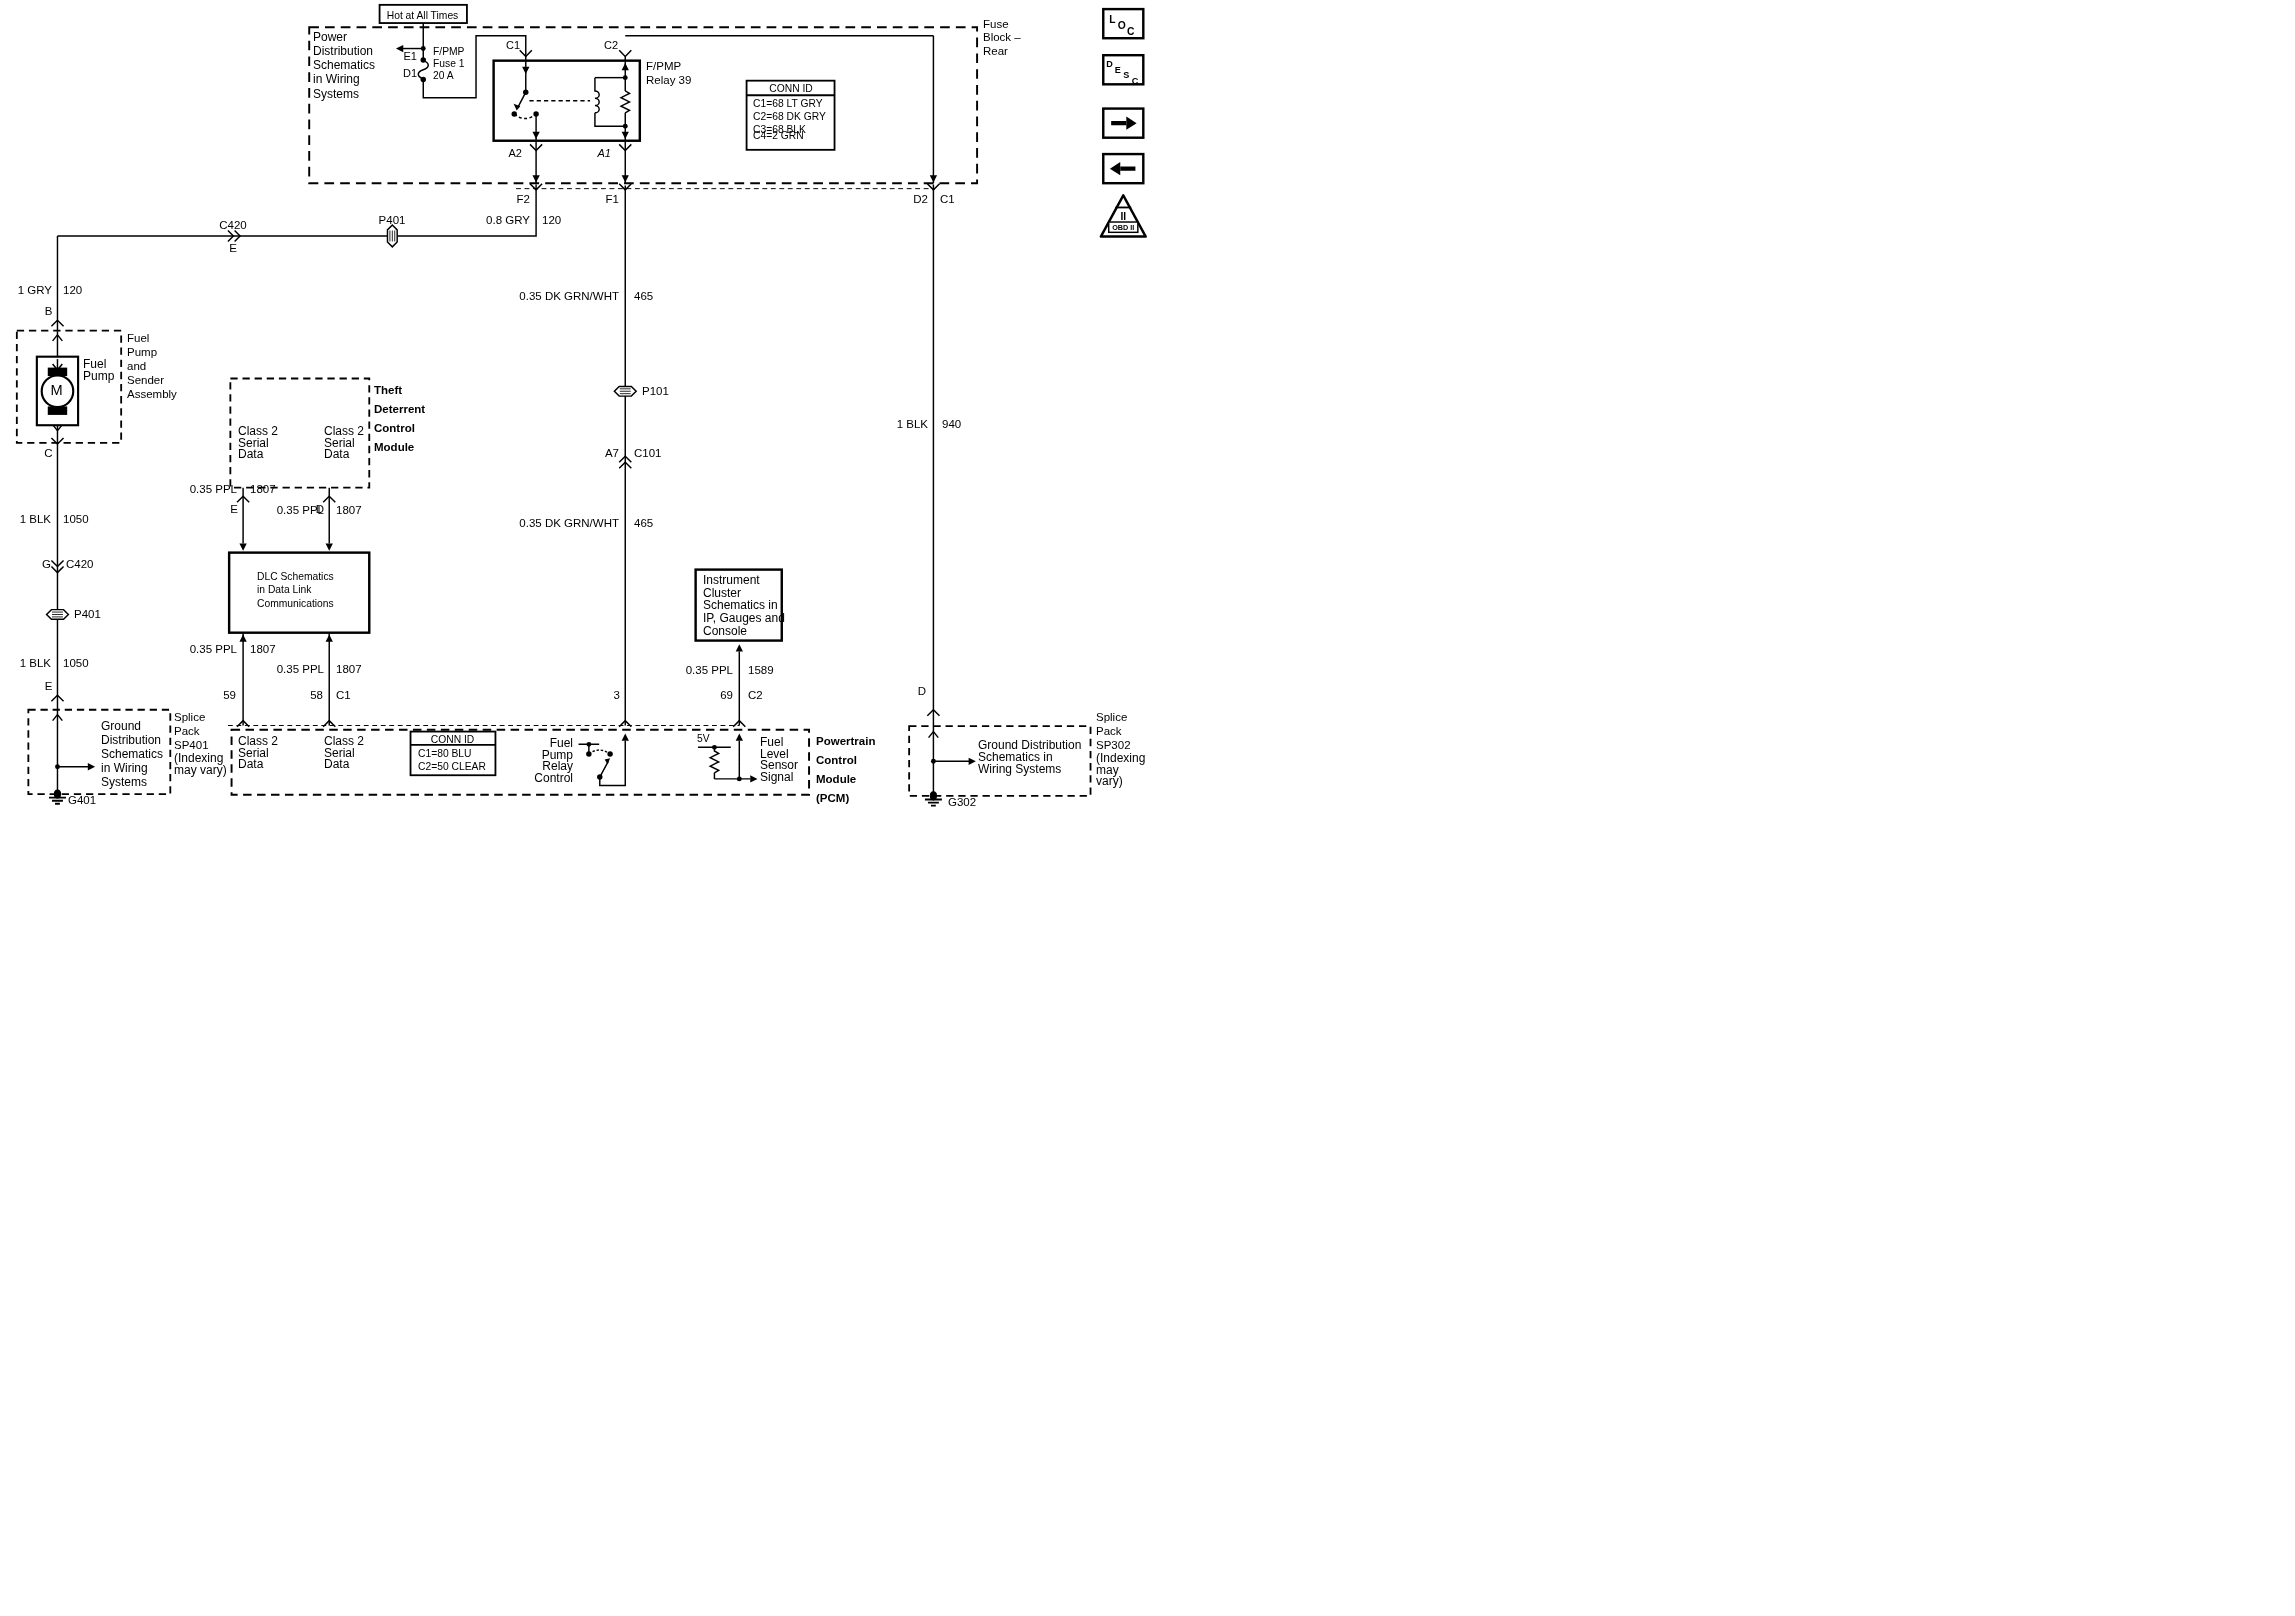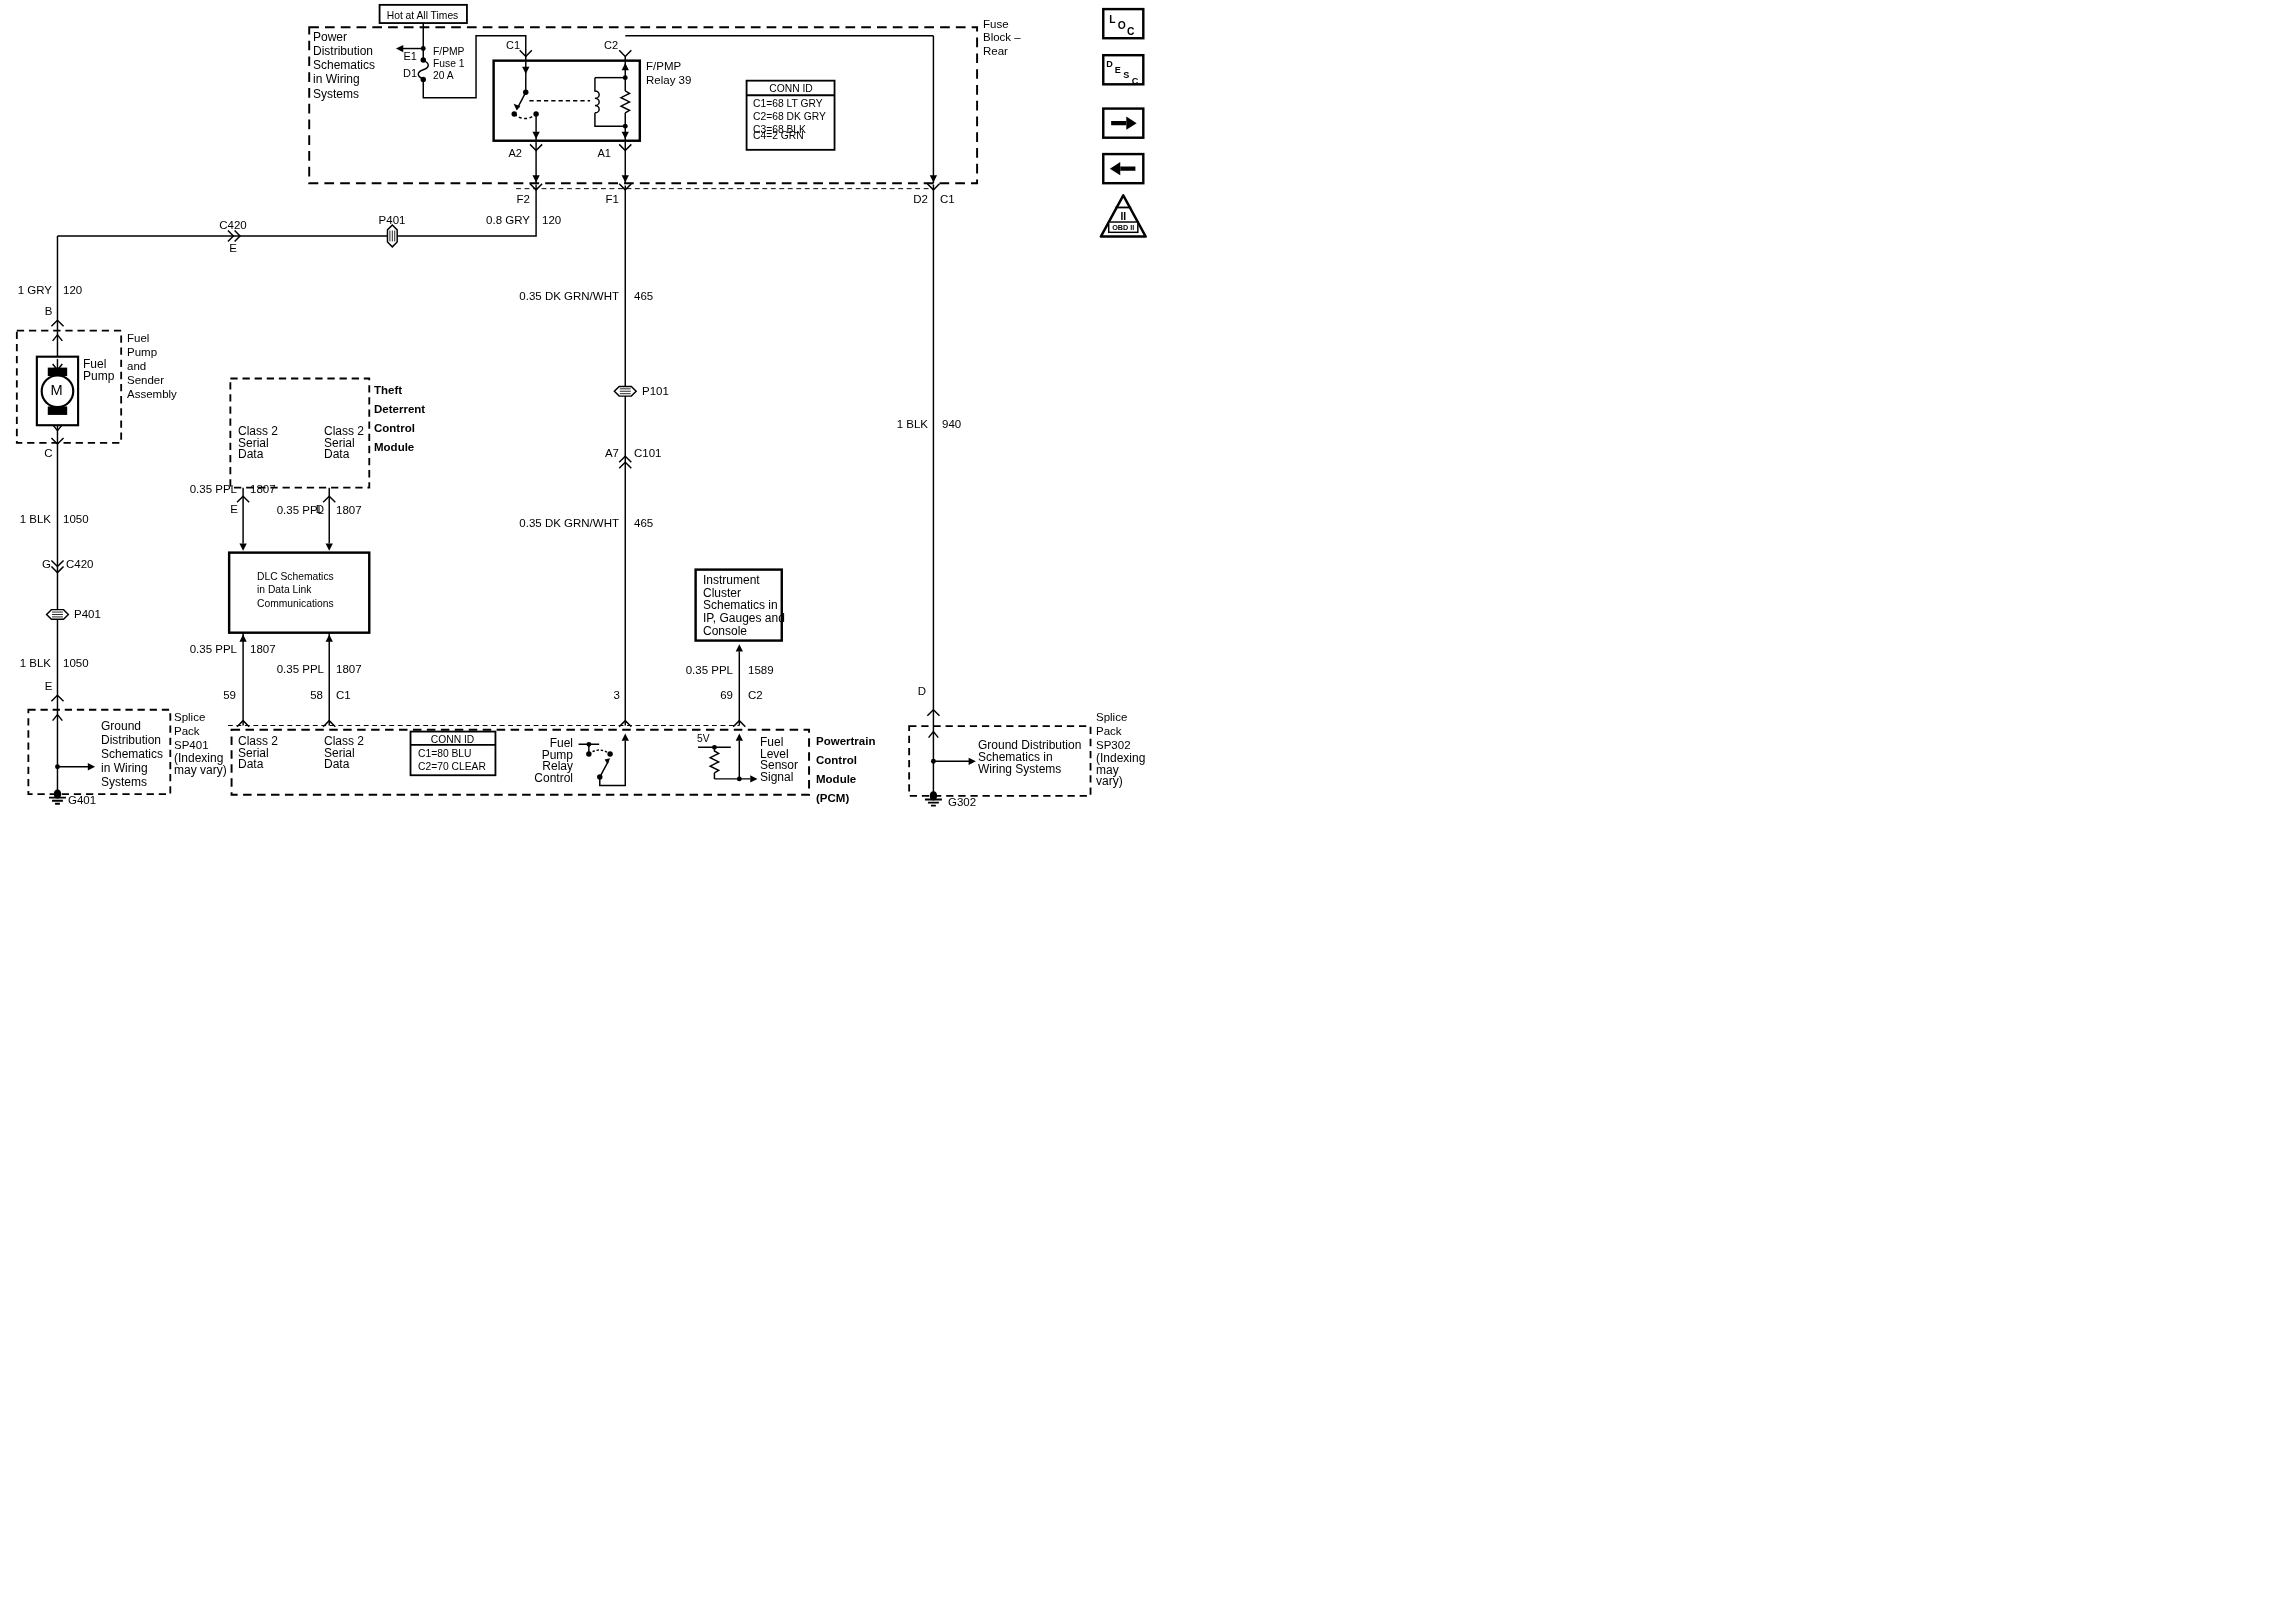--- a/index.html
+++ b/index.html
@@ -216,21 +216,21 @@
 Relay 39</div>
 <div class="t s17 ctr" style="left:747px;top:83px;width:88px;">CONN ID</div>
 <div class="t s17 lh21" style="left:753px;top:98px;">C1=68 LT GRY</div>
 <div class="t s17 lh21" style="left:753px;top:111px;">C2=68 DK GRY</div>
 <div class="t s17 lh21" style="left:753px;top:124px;">C3=68 BLK</div>
 <div class="t s17 lh21" style="left:753px;top:130px;">C4=2 GRN</div>
 <div class="t s19 lh22" style="left:983px;top:18px;">Fuse
 Block –
 Rear</div>
 <div class="t s18 ra" style="left:494px;top:147px;width:28px;">A2</div>
-<div class="t s18 ra" style="left:583px;top:147px;width:28px;">A1</div>
+<div class="t s18 ra" style="left:583px;top:147px;width:28px;font-style:italic;">A1</div>
 <div class="t s19 ra" style="left:502px;top:193px;width:28px;">F2</div>
 <div class="t s19 ra" style="left:591px;top:193px;width:28px;">F1</div>
 <div class="t s19 ra" style="left:900px;top:193px;width:28px;">D2</div>
 <div class="t s19" style="left:940px;top:193px;">C1</div>
 
 <div class="t s19 ra" style="left:439px;top:214px;width:91px;">0.8 GRY</div>
 <div class="t s19" style="left:542px;top:214px;">120</div>
 <div class="t s19 ctr" style="left:214px;top:219px;width:38px;">C420</div>
 <div class="t s19 ctr" style="left:214px;top:242px;width:38px;">E</div>
 <div class="t s19 ctr" style="left:374px;top:214px;width:36px;">P401</div>
@@ -311,21 +311,21 @@
 <div class="t s19" style="left:748px;top:664px;">1589</div>
 <div class="t s19 ra" style="left:596px;top:689px;width:24px;">3</div>
 <div class="t s19 ra" style="left:709px;top:689px;width:24px;">69</div>
 <div class="t s19" style="left:748px;top:689px;">C2</div>
 <div class="t s19 ra" style="left:902px;top:685px;width:24px;">D</div>
 <div class="t s19 ra" style="left:838px;top:418px;width:90px;">1 BLK</div>
 <div class="t s19" style="left:942px;top:418px;">940</div>
 
 <div class="t s17 ctr" style="left:410px;top:734px;width:85px;">CONN ID</div>
 <div class="t s17 lh21" style="left:418px;top:748px;">C1=80 BLU</div>
-<div class="t s17 lh21" style="left:418px;top:761px;">C2=70 CLEAR</div>
+<div class="t s17 lh21" style="left:418px;top:761px;">C2=50 CLEAR</div>
 <div class="t s16 lh19" style="left:238px;top:736px;">Class 2
 Serial
 Data</div>
 <div class="t s16 lh19" style="left:324px;top:736px;">Class 2
 Serial
 Data</div>
 <div class="t s16 lh19 ra" style="left:529px;top:738px;width:44px;">Fuel
 Pump
 Relay
 Control</div>

